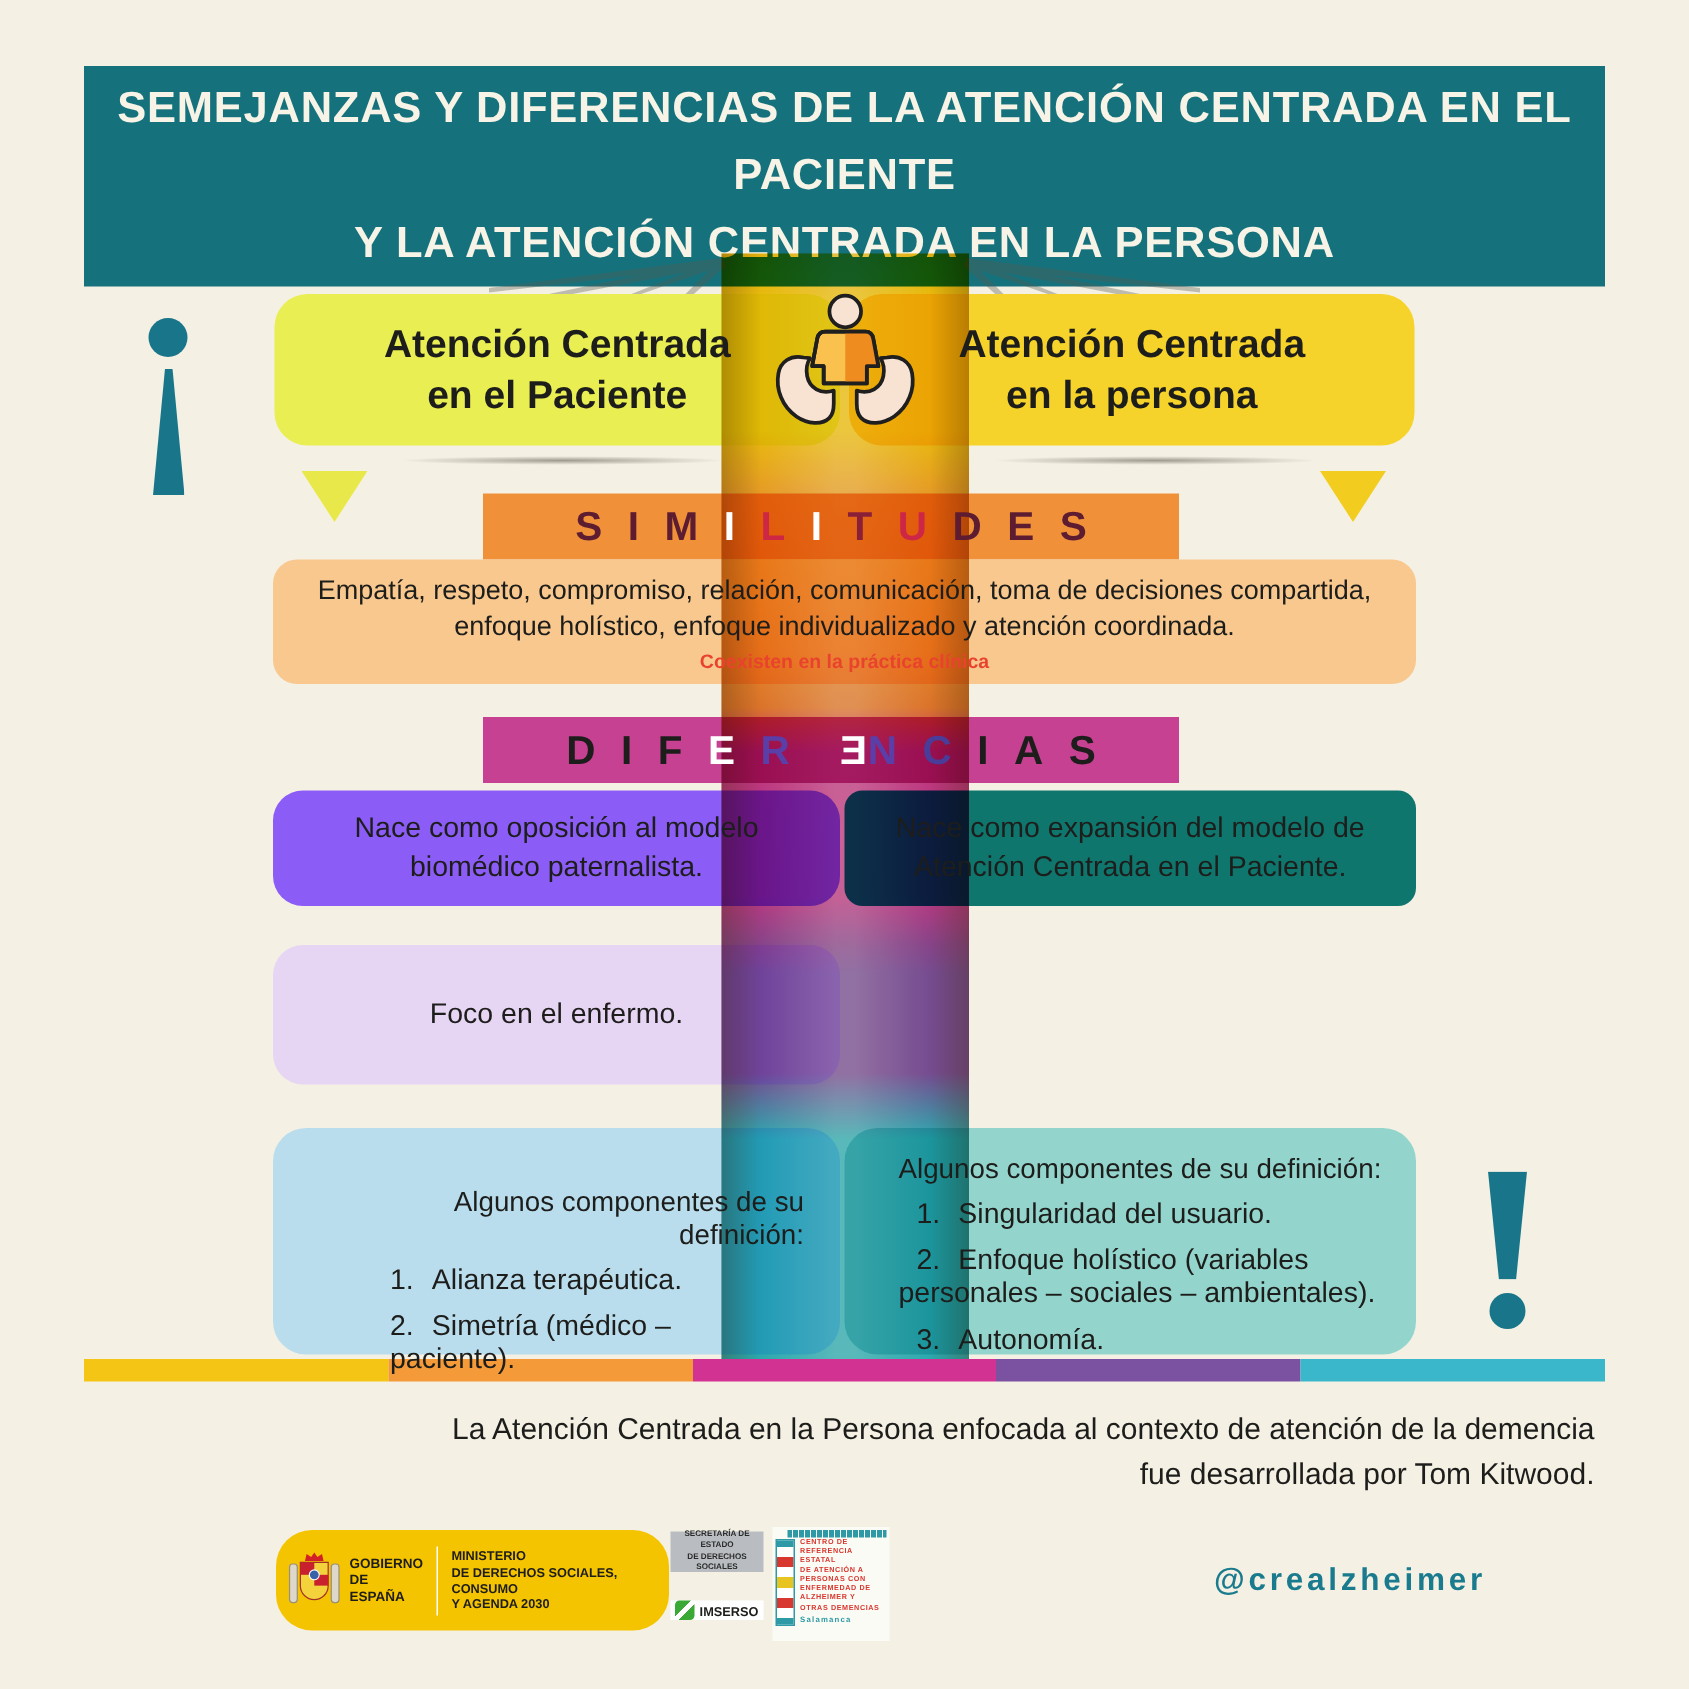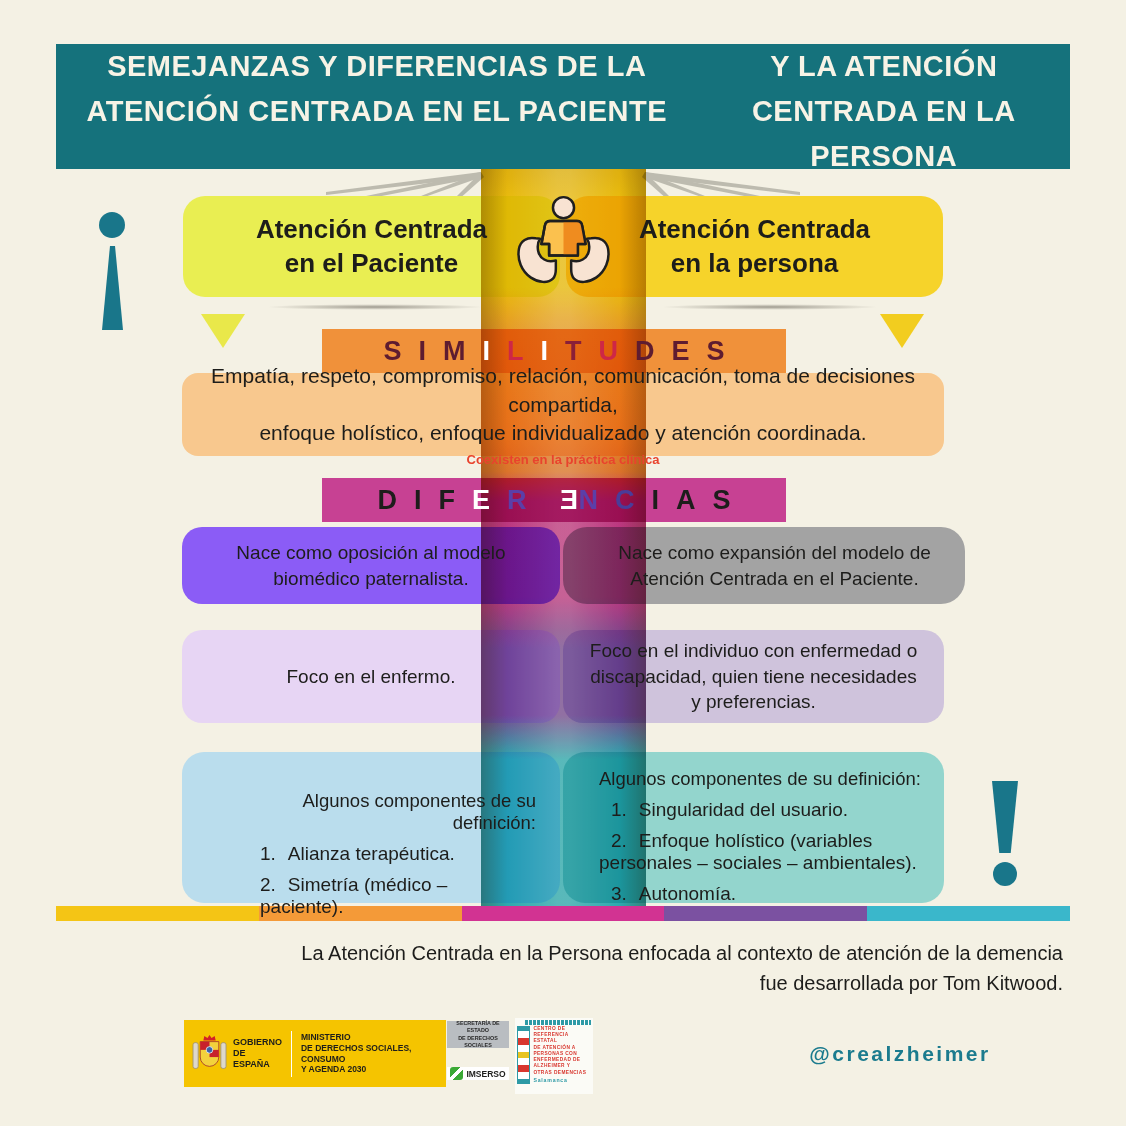--- a/index.html
+++ b/index.html
@@ -2,21 +2,21 @@
 <html><head>
 <meta charset="utf-8">
 <style>
   html,body{margin:0;padding:0;background:#f4f1e4;}
   #canvas{position:relative;width:1126px;height:1126px;margin:0 auto;background:#f4f1e4;
           font-family:"Liberation Sans",sans-serif;color:#1d1d1b;overflow:hidden;}
   .abs{position:absolute;}
   .pre{white-space:pre-line;}
   .txt{position:relative;z-index:10;}
   
-  .masthead{left:56px;top:44px;width:1014px;height:125px;display:flex;flex-direction:row;
+  .masthead{left:56px;top:44px;width:1014px;height:147px;display:flex;flex-direction:column;
             justify-content:center;text-align:center;}
   .masthead .t{color:#f7f3e6;font-weight:bold;font-size:29px;line-height:1.55;letter-spacing:.5px;}
   
   .column{left:481px;top:169px;width:165px;height:738px;mix-blend-mode:multiply;
     background:linear-gradient(180deg,
       #e8b90f 0%,#f4c60f 4%,#f4c60f 16%,#f0a22b 22%,#ee8d2c 36%,#e57a2f 41%,
       #c63a8e 45%,#c23b8f 58%,#8c4899 62.5%,#7b50a1 65%,#7b50a1 74%,
       #2fb3c3 80%,#2fb3c3 100%);}
   .column:after{content:"";position:absolute;inset:0;
     background:linear-gradient(90deg,rgba(70,40,0,.30) 0%,rgba(70,40,0,0) 16%,
@@ -27,21 +27,21 @@
   .hdrbox .t{font-size:26px;font-weight:bold;line-height:1.3;}
   .shadow{height:8px;top:303px;width:300px;
     background:radial-gradient(50% 50% at 50% 50%,rgba(75,70,60,.5),rgba(75,70,60,0) 72%);}
   .tri{width:44px;height:34px;top:314px;clip-path:polygon(0 0,100% 0,50% 100%);}
   
   .banner{left:322px;top:329px;width:464px;height:44px;}
   .banner .letters{line-height:44px;text-align:center;font-size:27px;font-weight:bold;
     letter-spacing:17px;padding-left:17px;}
   
   .simbox{left:182px;top:373px;width:762px;height:83px;border-radius:16px;flex-direction:column;}
-  .simbox .body{font-size:21px;line-height:1.35;}
+  .simbox .body{font-size:18px;line-height:1.35;}
   .simbox .note{font-size:13px;font-weight:bold;margin-top:4px;}
   .cell{font-size:19px;line-height:1.35;}
   .defbox{border-radius:22px;align-items:flex-start;justify-content:flex-start;text-align:left;}
   .defhead{font-size:18.5px;text-align:right;}
   .defitem{font-size:19px;margin-top:9px;}
   .defitem .num{margin-right:12px;}
   
   .dot{border-radius:50%;}
   .invex-body{clip-path:polygon(38% 0,62% 0,100% 100%,0 100%);}
   .ex-body{clip-path:polygon(0 0,100% 0,72% 100%,28% 100%);}
@@ -126,32 +126,27 @@
   </div>
 
   <div class="abs banner" style="top: 478px; background: rgb(199, 65, 147);">
     <div class="letters txt"><span style="color: rgb(29, 29, 27);">D</span><span style="color: rgb(29, 29, 27);">I</span><span style="color: rgb(29, 29, 27);">F</span><span style="color: rgb(255, 255, 255);">E</span><span style="color: rgb(91, 63, 168);">R</span><span style="color: rgb(255, 255, 255); display: inline-block; transform: scaleX(-1);">E</span><span style="color: rgb(91, 63, 168);">N</span><span style="color: rgb(74, 60, 153);">C</span><span style="color: rgb(29, 29, 27);">I</span><span style="color: rgb(29, 29, 27);">A</span><span style="color: rgb(29, 29, 27);">S</span></div>
   </div>
 
   <div class="abs box" style="left: 182px; top: 527px; width: 378px; height: 77px; border-radius: 20px; background: #8b5cf6;">
     <div class="cell txt pre">Nace como oposición al modelo
 biomédico paternalista.</div>
   </div>
-  <div class="abs box" style="left: 563px; top: 527px; width: 381px; height: 77px; border-radius: 24px; background: #a3a3a3; padding-left: 21px;">
+  <div class="abs box" style="left: 563px; top: 527px; width: 381px; height: 77px; border-radius: 12px; background: #0f766e;">
     <div class="cell txt pre">Nace como expansión del modelo de
 Atención Centrada en el Paciente.</div>
   </div>
 
   <div class="abs box" style="left: 182px; top: 630px; width: 378px; height: 93px; border-radius: 20px; background: rgb(231, 213, 244);">
     <div class="cell txt pre">Foco en el enfermo.</div>
-  </div>
-  <div class="abs box" style="left: 563px; top: 630px; width: 381px; height: 93px; border-radius: 20px; background: rgb(207, 195, 220);">
-    <div class="cell txt pre">Foco en el individuo con enfermedad o
-discapacidad, quien tiene necesidades
-y preferencias.</div>
   </div>
 
   <div class="abs box defbox" style="left: 182px; top: 752px; width: 378px; height: 151px; background: rgb(186, 221, 237);">
     <div class="txt" style="padding:38px 24px 0 38px;">
       <div class="defhead">Algunos componentes de su definición:</div>
       <div class="defitem" style="padding-left:40px;">
         <span class="num">1.</span><span>Alianza terapéutica.</span>
       </div>
       <div class="defitem" style="padding-left:40px;">
         <span class="num">2.</span><span>Simetría (médico – paciente).</span>
@@ -194,21 +189,21 @@
     <div style="background: rgb(244, 197, 21);"></div>
     <div style="background: rgb(244, 154, 56);"></div>
     <div style="background: rgb(210, 51, 146);"></div>
     <div style="background: rgb(123, 81, 161);"></div>
     <div style="background: rgb(58, 183, 203);"></div>
   </div>
 
   <div class="abs foot pre">La Atención Centrada en la Persona enfocada al contexto de atención de la demencia
 fue desarrollada por Tom Kitwood.</div>
 
-  <div class="abs gov" style="background: rgb(245, 196, 0);">
+  <div class="abs gov" style="background: rgb(245, 196, 0); border-radius: 24px;">
     <svg width="38" height="46" viewBox="0 0 34 40" style="margin-left:8px;">
       <rect x="1" y="9" width="5" height="25" rx="2" fill="#ded8ca" stroke="#9a8f7a" stroke-width="0.8"></rect>
       <rect x="28" y="9" width="5" height="25" rx="2" fill="#ded8ca" stroke="#9a8f7a" stroke-width="0.8"></rect>
       <path d="M11 7 L23 7 L22 2.5 L19 4.5 L17 1.5 L15 4.5 L12 2.5 Z" fill="#d32027"></path>
       <path d="M8 8 h18 v15 a9 9 0 0 1 -18 0 Z" fill="#f3d23c" stroke="#a3332a" stroke-width="0.8"></path>
       <rect x="8" y="8" width="9" height="8" fill="#c8202c"></rect>
       <rect x="17" y="16" width="9" height="7" fill="#c8202c"></rect>
       <circle cx="17" cy="16" r="3.2" fill="#3a62a8" stroke="#fff" stroke-width="0.7"></circle>
     </svg>
     <div class="name pre">GOBIERNO

